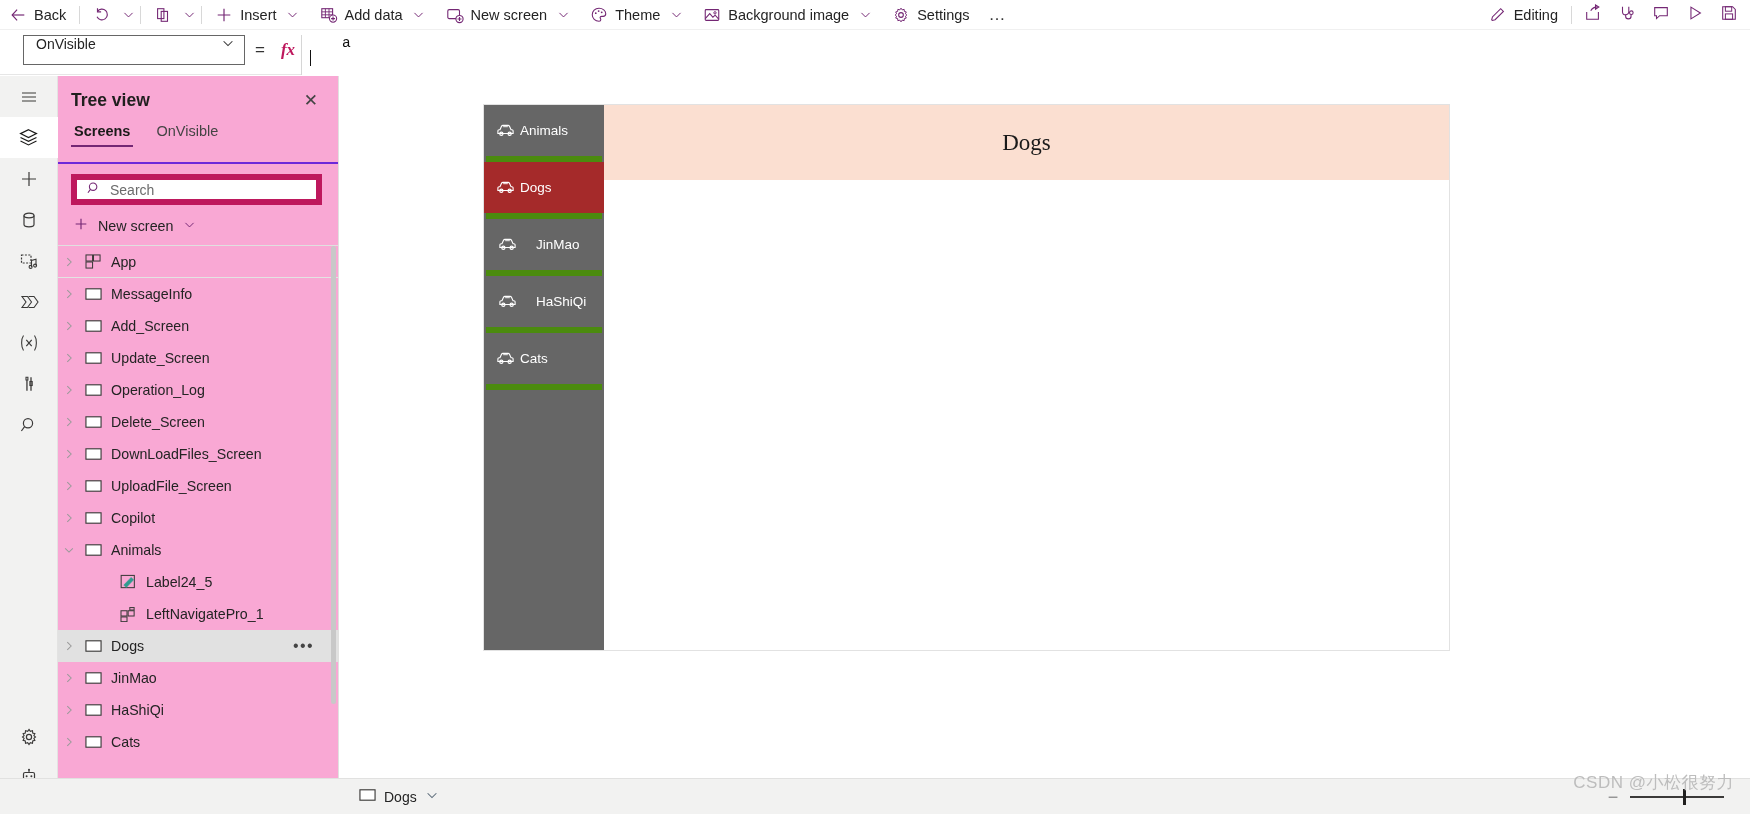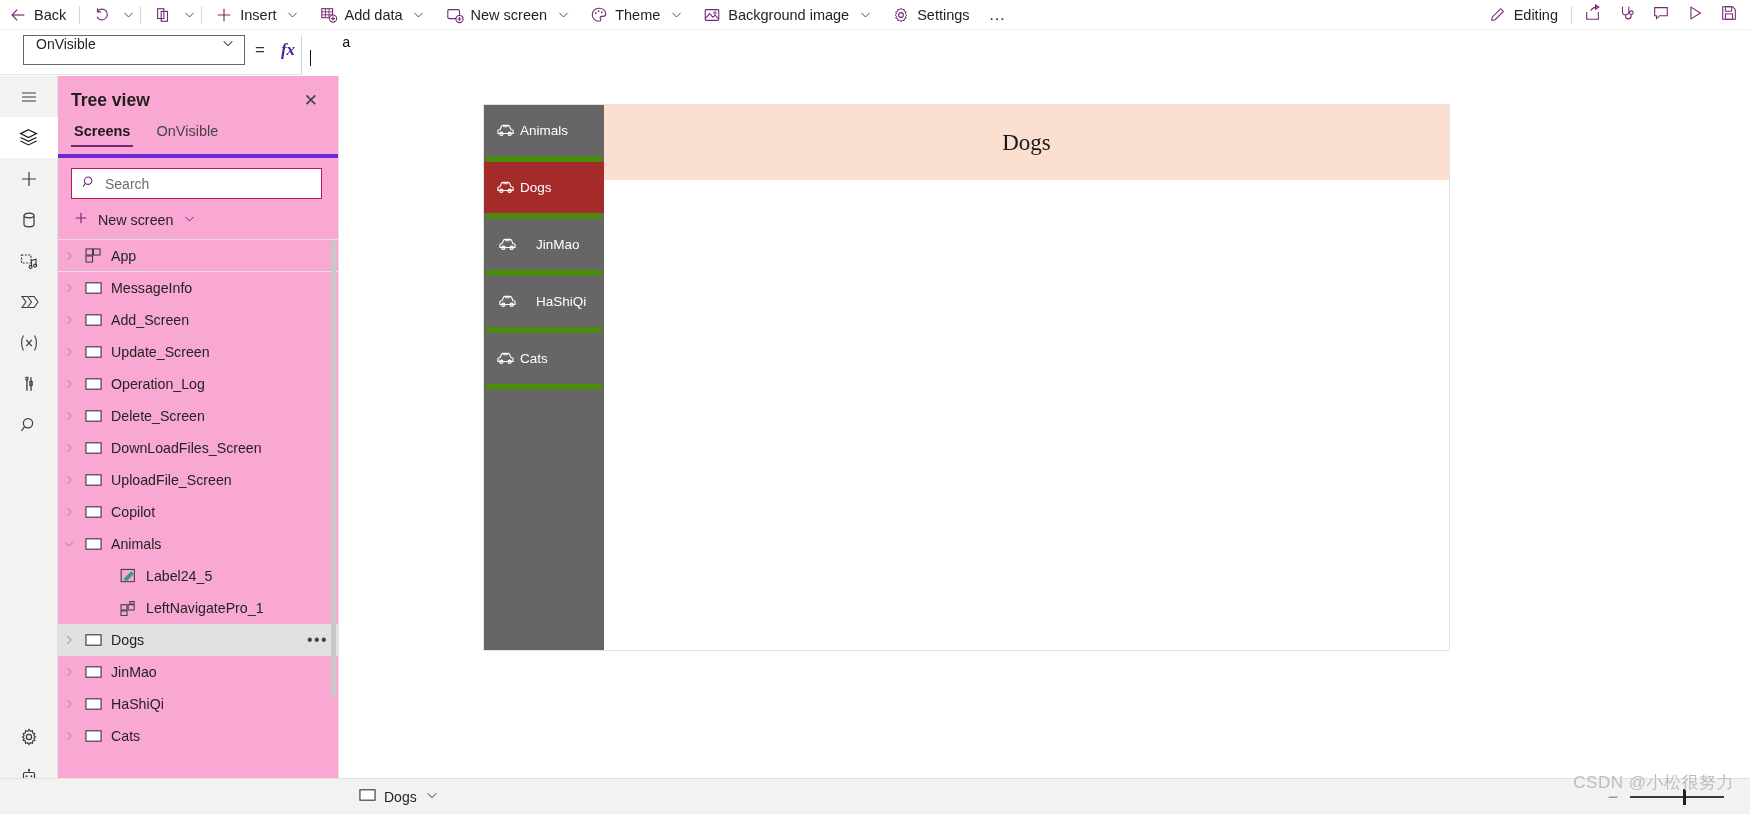--- a/index.html
+++ b/index.html
@@ -36,21 +36,21 @@
     background: #ffffff; display: flex; align-items: flex-start; padding-top: 5px;
     border-bottom: 1px solid #e6e6e6;
   }
   .prop-select {
     margin-left: 23px; width: 222px; height: 30px;
     border: 1px solid #666; background: #fff;
     display: flex; align-items: center; justify-content: space-between;
     padding: 0 9px 12px 12px; font-size: 14px; color: #242424; cursor: pointer;
   }
   .eq { width: 30px; text-align: center; font-size: 17px; color: #333; line-height: 30px; }
-  .fx { width: 26px; text-align: center; font-size: 17px; color: #4c1d95; font-style: italic;
+  .fx { width: 26px; text-align: center; font-size: 17px; color: #be185d; font-style: italic;
         font-family: "Liberation Serif", serif; line-height: 30px; font-weight: 600; }
   .formula-field {
     flex: 1 1 auto; min-width: 0; height: 40px; margin-right: 0px;
     border-left: 1px solid #d6d6d6; background: #fff;
     padding: 0px 0 0 8px; position: relative; overflow: hidden;
   }
   .formula-line1 { font-family: "Liberation Mono", monospace; font-size: 14.5px; color: #2a5db0; line-height: 17px; }
   .formula-line2 { font-family: "Liberation Mono", monospace; font-size: 14.5px; color: #111; line-height: 17px; position: relative; padding-left: 32px; }
   .fcaret { position: absolute; left: 0px; top: 15px; width: 1px; height: 16px; background: #111; }
 
@@ -75,47 +75,47 @@
     position: absolute; left: 58px; top: 76px; width: 281px; height: 738px;
     background: #f9a8d4; border-right: 1px solid #e1e1e0;
     display: flex; flex-direction: column;
   }
   .tv-header {
     display: flex; align-items: center; justify-content: space-between;
     padding: 14px 16px 6px 13px;
   }
   .tv-title { font-size: 17.5px; font-weight: 600; color: #201f1e; }
   .tv-close { font-size: 17px; color: #444; cursor: pointer; line-height: 16px; padding: 2px 4px; }
-  .tv-tabs { display: flex; padding: 0 0 8px 13px; border-bottom: 4px solid #6d28d9; }
+  .tv-tabs { display: flex; padding: 0 0 16px 13px; border-bottom: 2px solid #6d28d9; }
   .tv-tab {
     font-size: 14.5px; color: #444; padding: 6px 3px 7px 3px; margin-right: 20px;
     cursor: pointer; position: relative;
   }
   .tv-tab.active { color: #1b1a19; font-weight: 700; }
   .tv-tab.active::after {
     content: ""; position: absolute; left: 0; right: 0; bottom: -1px; height: 2.5px; background: #742774;
   }
   .tv-search-wrap { padding: 10px 16px 0 13px; }
   .tv-search {
-    height: 31px; border: 1px solid #be185d; background: #fff;
+    height: 31px; border: 6px solid #be185d; background: #fff;
     display: flex; align-items: center; gap: 8px; padding: 0 9px;
   }
   .tv-search .ph { font-size: 14px; color: #6b6b6b; }
   .newscreen {
     display: flex; align-items: center; gap: 9px; padding: 11px 0 10px 15px;
     font-size: 14.3px; color: #242424; cursor: pointer;
   }
   .tree-scroll {
     flex: 1 1 auto; overflow: hidden; position: relative;
     border-top: 1px solid #e0e0df;
   }
   .tree-list { padding: 0; }
   .trow {
     height: 32px; display: flex; align-items: center; cursor: pointer;
-    font-size: 14.2px; color: #242424; position: relative; padding-right: 10px;
+    font-size: 14.2px; color: #242424; position: relative; padding-right: 24px;
   }
   .trow.selected { background: #e1e1e1; }
   .trow.app-row { border-bottom: 1px solid #e3e3e2; }
   .tw-chev { width: 22px; display: flex; align-items: center; justify-content: center; flex: 0 0 22px; }
   .tw-icon { width: 26px; display: flex; align-items: center; justify-content: center; flex: 0 0 26px; }
   .tw-label { padding-left: 5px; white-space: nowrap; overflow: hidden; text-overflow: ellipsis; }
   .trow.child { padding-left: 35px; }
   .row-more { margin-left: auto; font-size: 16px; color: #444; line-height: 10px; letter-spacing: 1.4px; }
   .tscrollbar {
     position: absolute; right: 2px; top: 0px; width: 5px; height: 458px;

